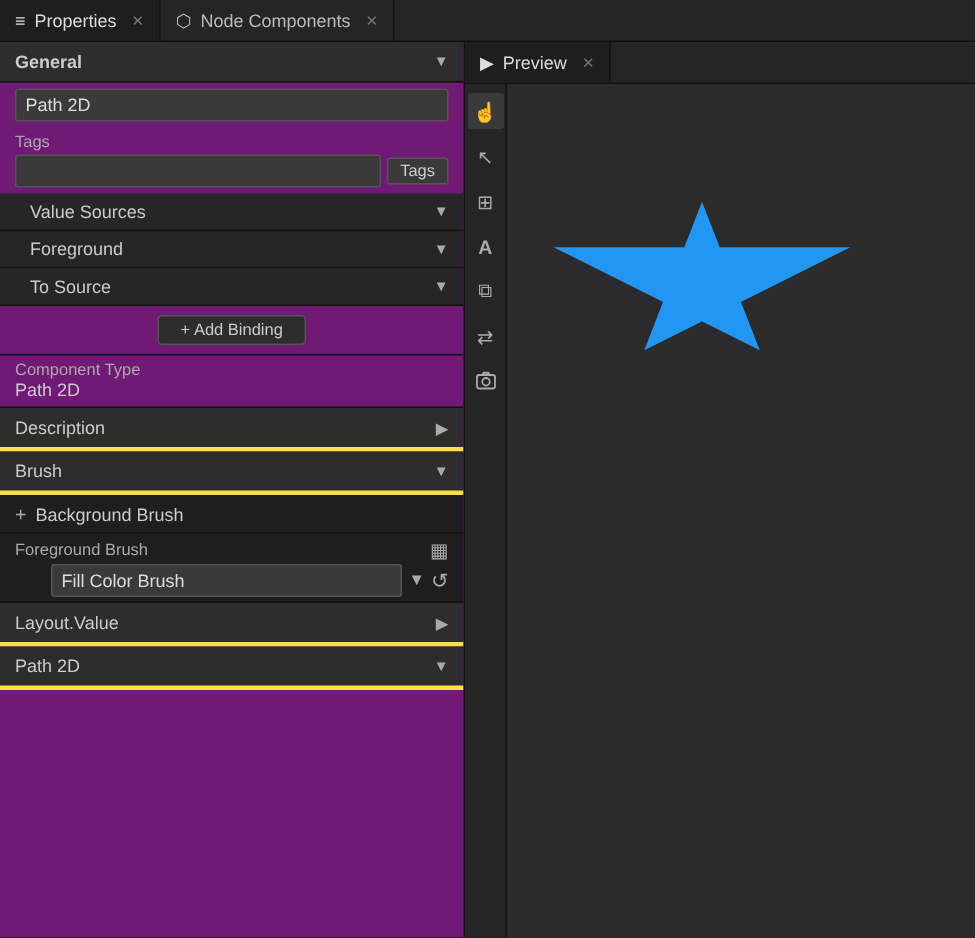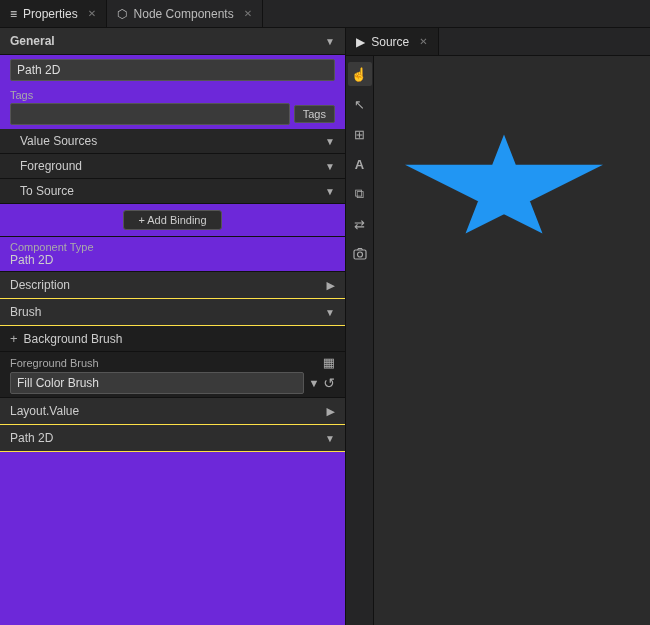--- a/index.html
+++ b/index.html
@@ -46,22 +46,22 @@
 
     
     .main-layout {
       display: flex;
       flex: 1;
       overflow: hidden;
     }
 
     
     .left-panel {
-      width: 346px;
-      background: #6d28d9;
+      width: 310px;
+      background: #701a75;
       display: flex;
       flex-direction: column;
       overflow-y: auto;
       border-right: 1px solid #111;
     }
     .left-panel::-webkit-scrollbar { width: 6px; }
     .left-panel::-webkit-scrollbar-track { background: #1e1e1e; }
     .left-panel::-webkit-scrollbar-thumb { background: #444; }
 
     
@@ -193,21 +193,21 @@
       font-size: 12px;
     }
 
     
     .collapsible-row {
       display: flex;
       align-items: center;
       justify-content: space-between;
       padding: 6px 10px;
       background: #2d2d2d;
-      border-bottom: 1px solid #fde047;
+      border-bottom: 3px solid #fde047;
       cursor: pointer;
       font-size: 12px;
       color: #ccc;
       text-align: right;
     }
     .collapsible-row .arrow-right {
       font-size: 11px;
       color: #aaa;
     }
     .collapsible-row .arrow-down {
@@ -257,20 +257,21 @@
       flex: 1;
       background: #3a3a3a;
       border: 1px solid #555;
       color: #ddd;
       font-size: 12px;
       padding: 2px 6px;
       border-radius: 2px;
       outline: none;
       height: 22px;
       appearance: none;
+      margin-left: 24px;
     }
     .dropdown-arrow {
       font-size: 11px;
       color: #aaa;
       cursor: pointer;
     }
     .reset-btn {
       font-size: 14px;
       color: #aaa;
       cursor: pointer;
@@ -453,21 +454,21 @@
     </div>
 
 
   </div>
 
   <div class="right-panel">
 
     <div class="tab-bar" style="height:28px;">
       <div class="tab active">
         <span>▶</span>
-        <span>Source</span>
+        <span>Preview</span>
         <span class="tab-close">✕</span>
       </div>
     </div>
     <div class="preview-content">
 
       <div class="preview-toolbar">
         <div class="tool-btn active">☝</div>
         <div class="tool-btn">↖</div>
         <div class="tool-btn">⊞</div>
         <div class="tool-btn" style="font-weight:bold;">A</div>

